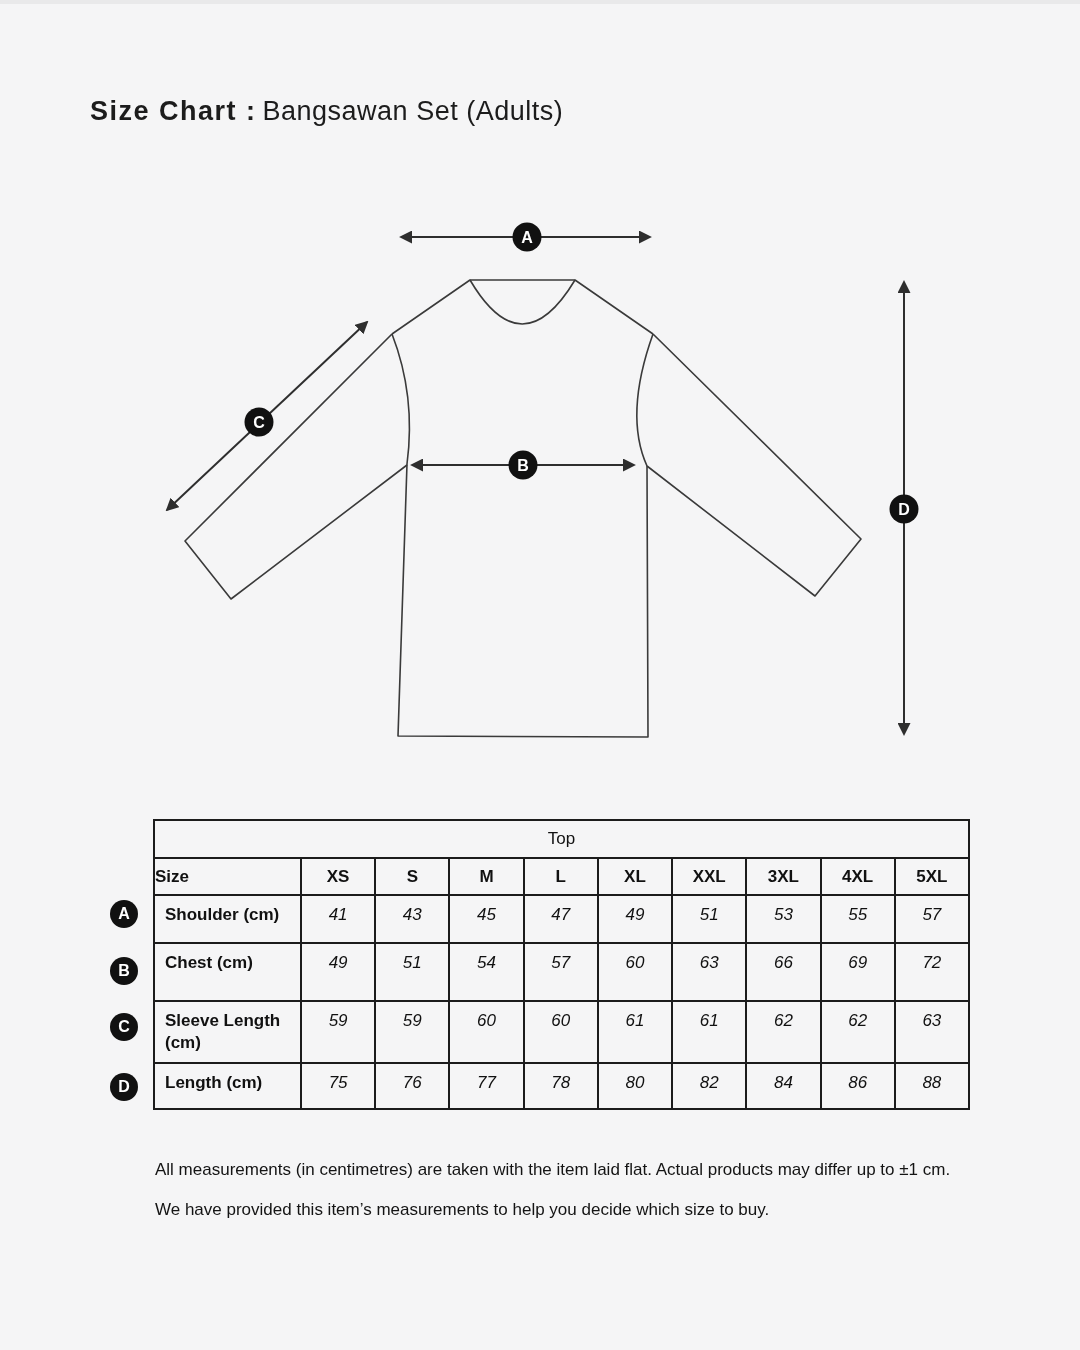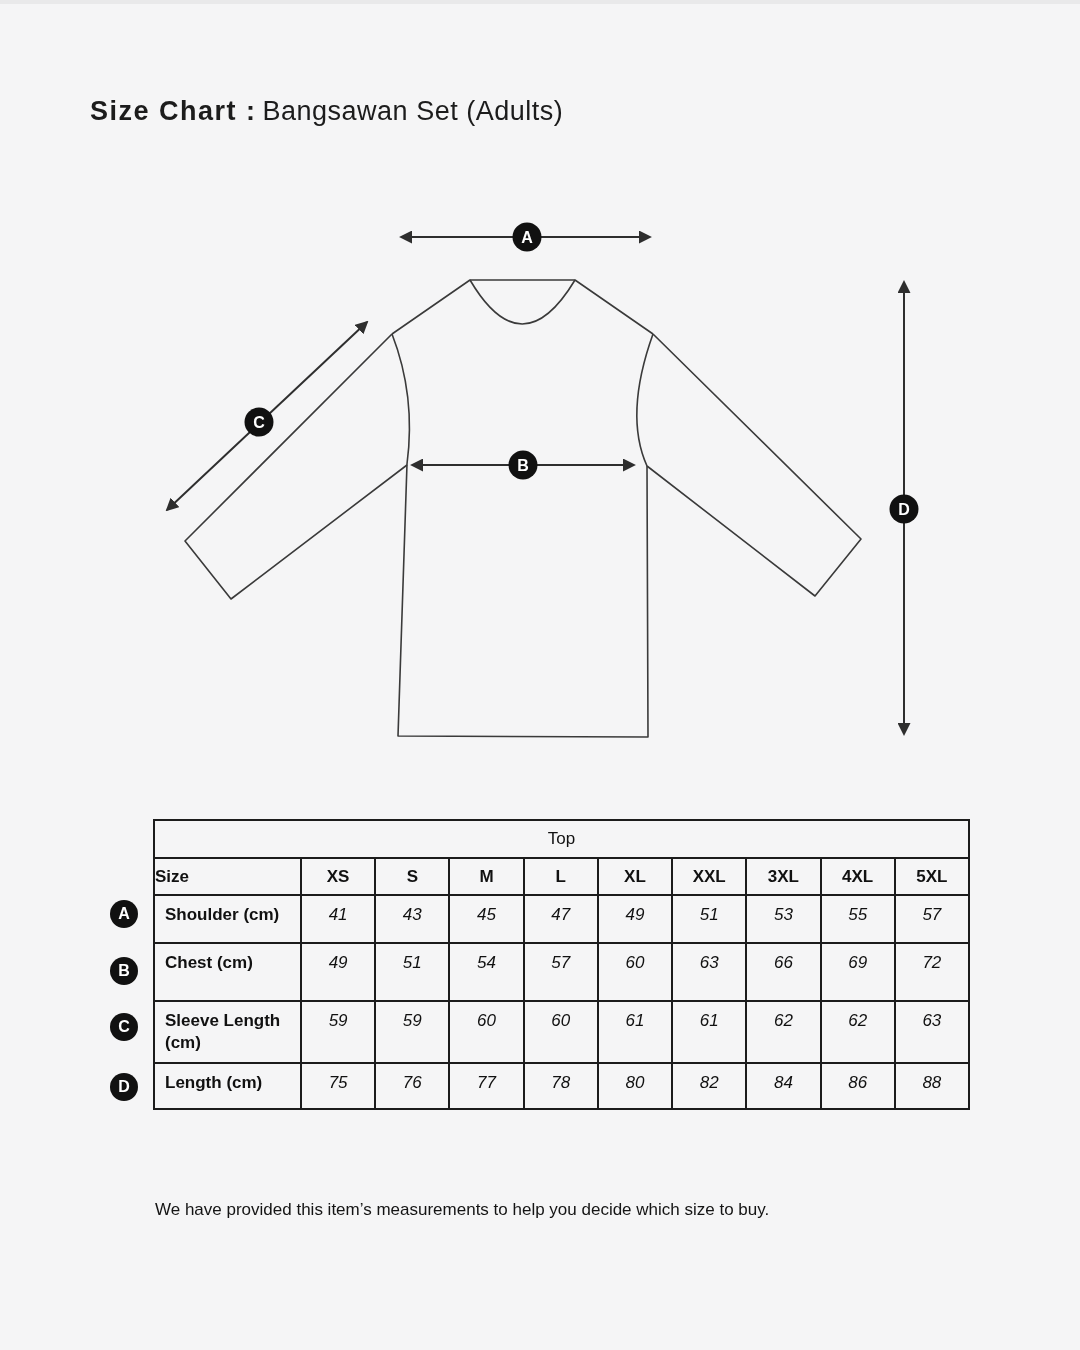--- a/index.html
+++ b/index.html
@@ -221,15 +221,16 @@
           <td class="val">78</td>
           <td class="val">80</td>
           <td class="val">82</td>
           <td class="val">84</td>
           <td class="val">86</td>
           <td class="val">88</td>
         </tr>
       </tbody>
   </table>
 
+  <p class="footnote fn1">All measurements (in centimetres) are taken with the item laid flat. Actual products may differ up to ±1 cm.</p>
   <p class="footnote fn2">We have provided this item’s measurements to help you decide which size to buy.</p>
 
 </div>
 
 </body></html>

